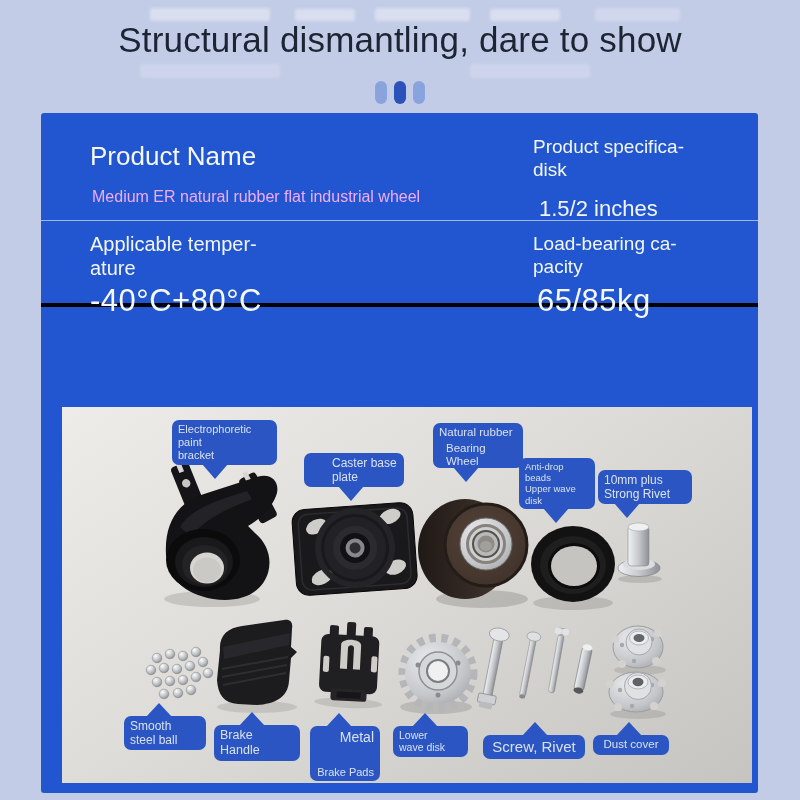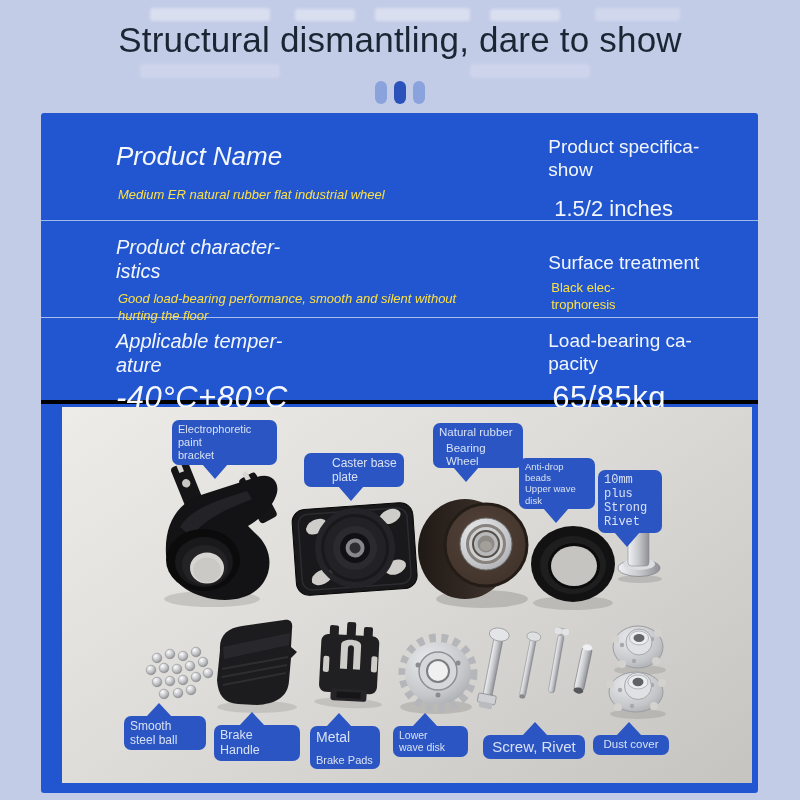--- a/index.html
+++ b/index.html
@@ -19,28 +19,28 @@
 
   .panel{
     position:absolute;left:41px;top:113px;width:717px;height:680px;
     background:#2156d0;border-radius:3px;
   }
   .spec-table{position:absolute;left:0;top:8px;width:717px;}
   .row{display:flex;box-sizing:border-box;}
   .row1{height:100px;border-bottom:1px solid #9fb9ea;}
   .row2{height:97px;border-bottom:1px solid #a7bfee;}
   .row3{height:86px;border-bottom:4px solid #000000;}
-  .cell-l{width:440px;margin-left:75px;font-style:italic;}
+  .cell-l{width:440px;margin-left:49px;}
   .cell-r{width:215px;margin-left:3px;}
   .pre{white-space:pre-line;}
   .spec-table h2,.spec-table p{margin:0;}
   .h-big{font-size:26px;font-weight:400;color:#f4f7fc;margin-top:20px !important;}
   .h-med{font-size:20px;font-weight:400;color:#f2f6fc;line-height:1.2;}
   .h-side{font-size:19px;font-weight:400;color:#f2f6fc;line-height:1.2;}
-  .body-sm{font-size:13px;color:#fde047;line-height:1.3;}
+  .body-sm{font-size:16px;color:#f0abfc;line-height:1.3;}
   .val-md{font-size:22px;color:#f2f5fb;}
   .val-big{font-size:31px;color:#f6f8fd;letter-spacing:.5px;}
   .row1 .cell-l .body-sm{margin-top:15px;margin-left:2px;}
   .row1 .cell-r .h-side{margin-top:15px;}
   .row1 .cell-r .val-md{margin-top:14px;margin-left:6px;}
   .row2 .cell-l .h-med{margin-top:14px;}
   .row2 .cell-l .body-sm{margin-top:8px;margin-left:2px;}
   .row2 .cell-r .h-side{margin-top:31px;}
   .row2 .cell-r .body-sm{margin-top:5px;margin-left:3px;}
   .row3 .cell-l .h-med{margin-top:11px;}
@@ -87,38 +87,25 @@
 <div class="panel">
   <div class="spec-table">
 
     <div class="row row1">
       <div class="cell-l">
         <h2 class="h-big pre">Product Name</h2>
         <p class="body-sm pre">Medium ER natural rubber flat industrial wheel</p>
       </div>
       <div class="cell-r">
         <h2 class="h-side pre">Product specifica-
-show</h2>
+disk</h2>
         <p class="val-md pre">1.5/2 inches</p>
       </div>
     </div>
 
-    <div class="row row2">
-      <div class="cell-l">
-        <h2 class="h-med pre">Product character-
-istics</h2>
-        <p class="body-sm pre">Good load-bearing performance, smooth and silent without
-hurting the floor</p>
-      </div>
-      <div class="cell-r">
-        <h2 class="h-side pre">Surface treatment</h2>
-        <p class="body-sm pre">Black elec-
-trophoresis</p>
-      </div>
-    </div>
 
     <div class="row row3">
       <div class="cell-l">
         <h2 class="h-med pre">Applicable temper-
 ature</h2>
         <p class="val-big pre">-40°C+80°C</p>
       </div>
       <div class="cell-r">
         <h2 class="h-side pre">Load-bearing ca-
 pacity</h2>
@@ -335,31 +322,31 @@
       <span class="b-main">Natural rubber</span>
       <span class="b-sub" style="padding-left:7px;margin-top:2px;">Bearing Wheel</span>
       <span class="tail tail-down" style="left:20px;"></span>
     </div>
 
     <div class="bubble pre" style="left:457px;top:51px;width:76px;font-size:9.5px;">Anti-drop
 beads
 Upper wave
 disk<span class="tail tail-down" style="left:24px;"></span></div>
 
-    <div class="bubble pre" style="left:536px;top:63px;width:64px;font-size:12px;font-family:Liberation Mono, monospace;">10mm plus
+    <div class="bubble pre" style="left:536px;top:63px;width:94px;font-size:12px;">10mm plus
 Strong Rivet<span class="tail tail-down" style="left:16px;"></span></div>
 
     <div class="bubble" style="left:152px;top:318px;width:86px;font-size:12.5px;">Brake Handle<span class="tail tail-up" style="left:25px;"></span></div>
 
     <div class="bubble pre" style="left:62px;top:309px;width:82px;font-size:12px;">Smooth
 steel ball<span class="tail tail-up" style="left:22px;"></span></div>
 
-    <div class="bubble" style="left:248px;top:319px;width:70px;text-align:left;">
+    <div class="bubble" style="left:248px;top:319px;width:70px;text-align:right;">
       <span class="b-main" style="font-size:14px;">Metal</span>
-      <span class="b-sub" style="font-size:11px;margin-top:8px;">Brake Pads</span>
+      <span class="b-sub" style="font-size:11px;margin-top:20px;">Brake Pads</span>
       <span class="tail tail-up" style="left:16px;"></span>
     </div>
 
     <div class="bubble pre" style="left:331px;top:319px;width:75px;font-size:10.5px;">Lower
 wave disk<span class="tail tail-up" style="left:19px;"></span></div>
 
     <div class="bubble" style="left:421px;top:328px;width:102px;font-size:15px;text-align:center;">Screw, Rivet<span class="tail tail-up" style="left:39px;"></span></div>
 
     <div class="bubble" style="left:531px;top:328px;width:76px;font-size:11.5px;text-align:center;">Dust cover<span class="tail tail-up" style="left:23px;"></span></div>
 

